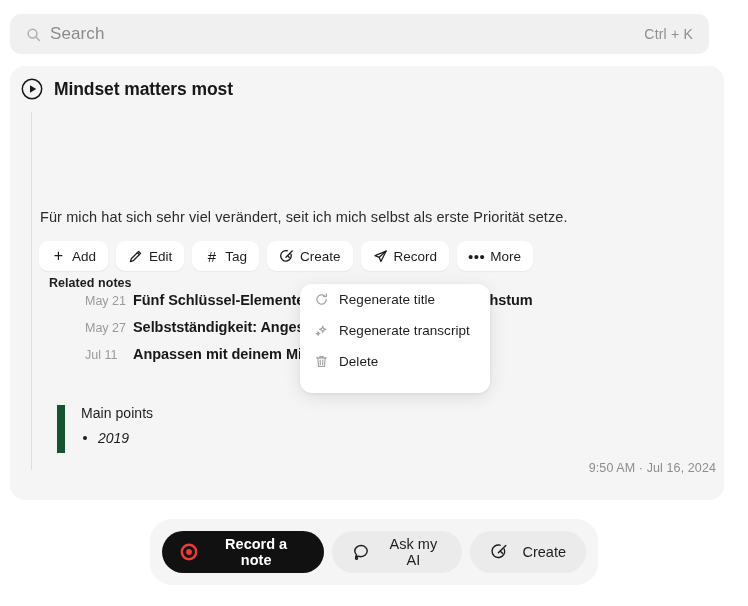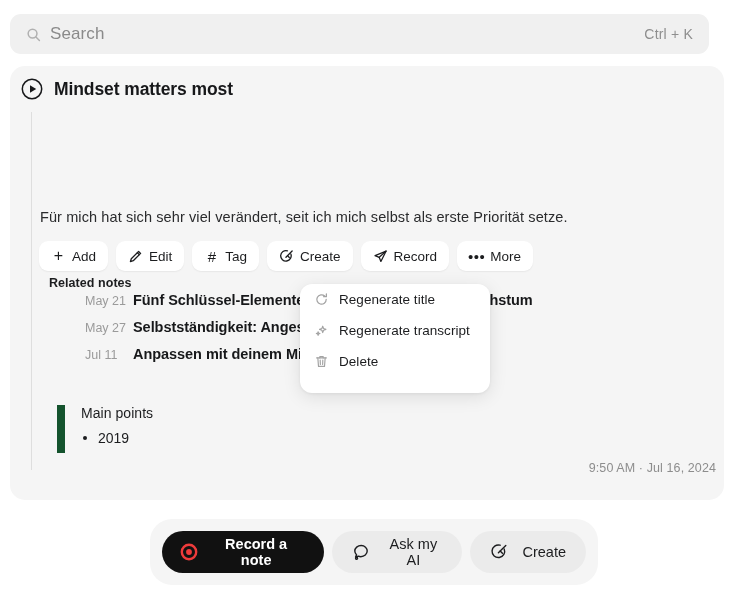--- a/index.html
+++ b/index.html
@@ -208,20 +208,21 @@
     letter-spacing: .05px;
     margin-bottom: 8px;
   }
   .mp-list { list-style: none; }
   .mp-item {
     font-size: 14px;
     color: #1c1d1f;
     position: relative;
     padding-left: 17px;
     line-height: 18px;
+    font-style: italic;
   }
   .mp-item::before {
     content: "";
     position: absolute;
     left: 2px; top: 7px;
     width: 4px; height: 4px;
     border-radius: 50%;
     background: #1c1d1f;
   }
 

